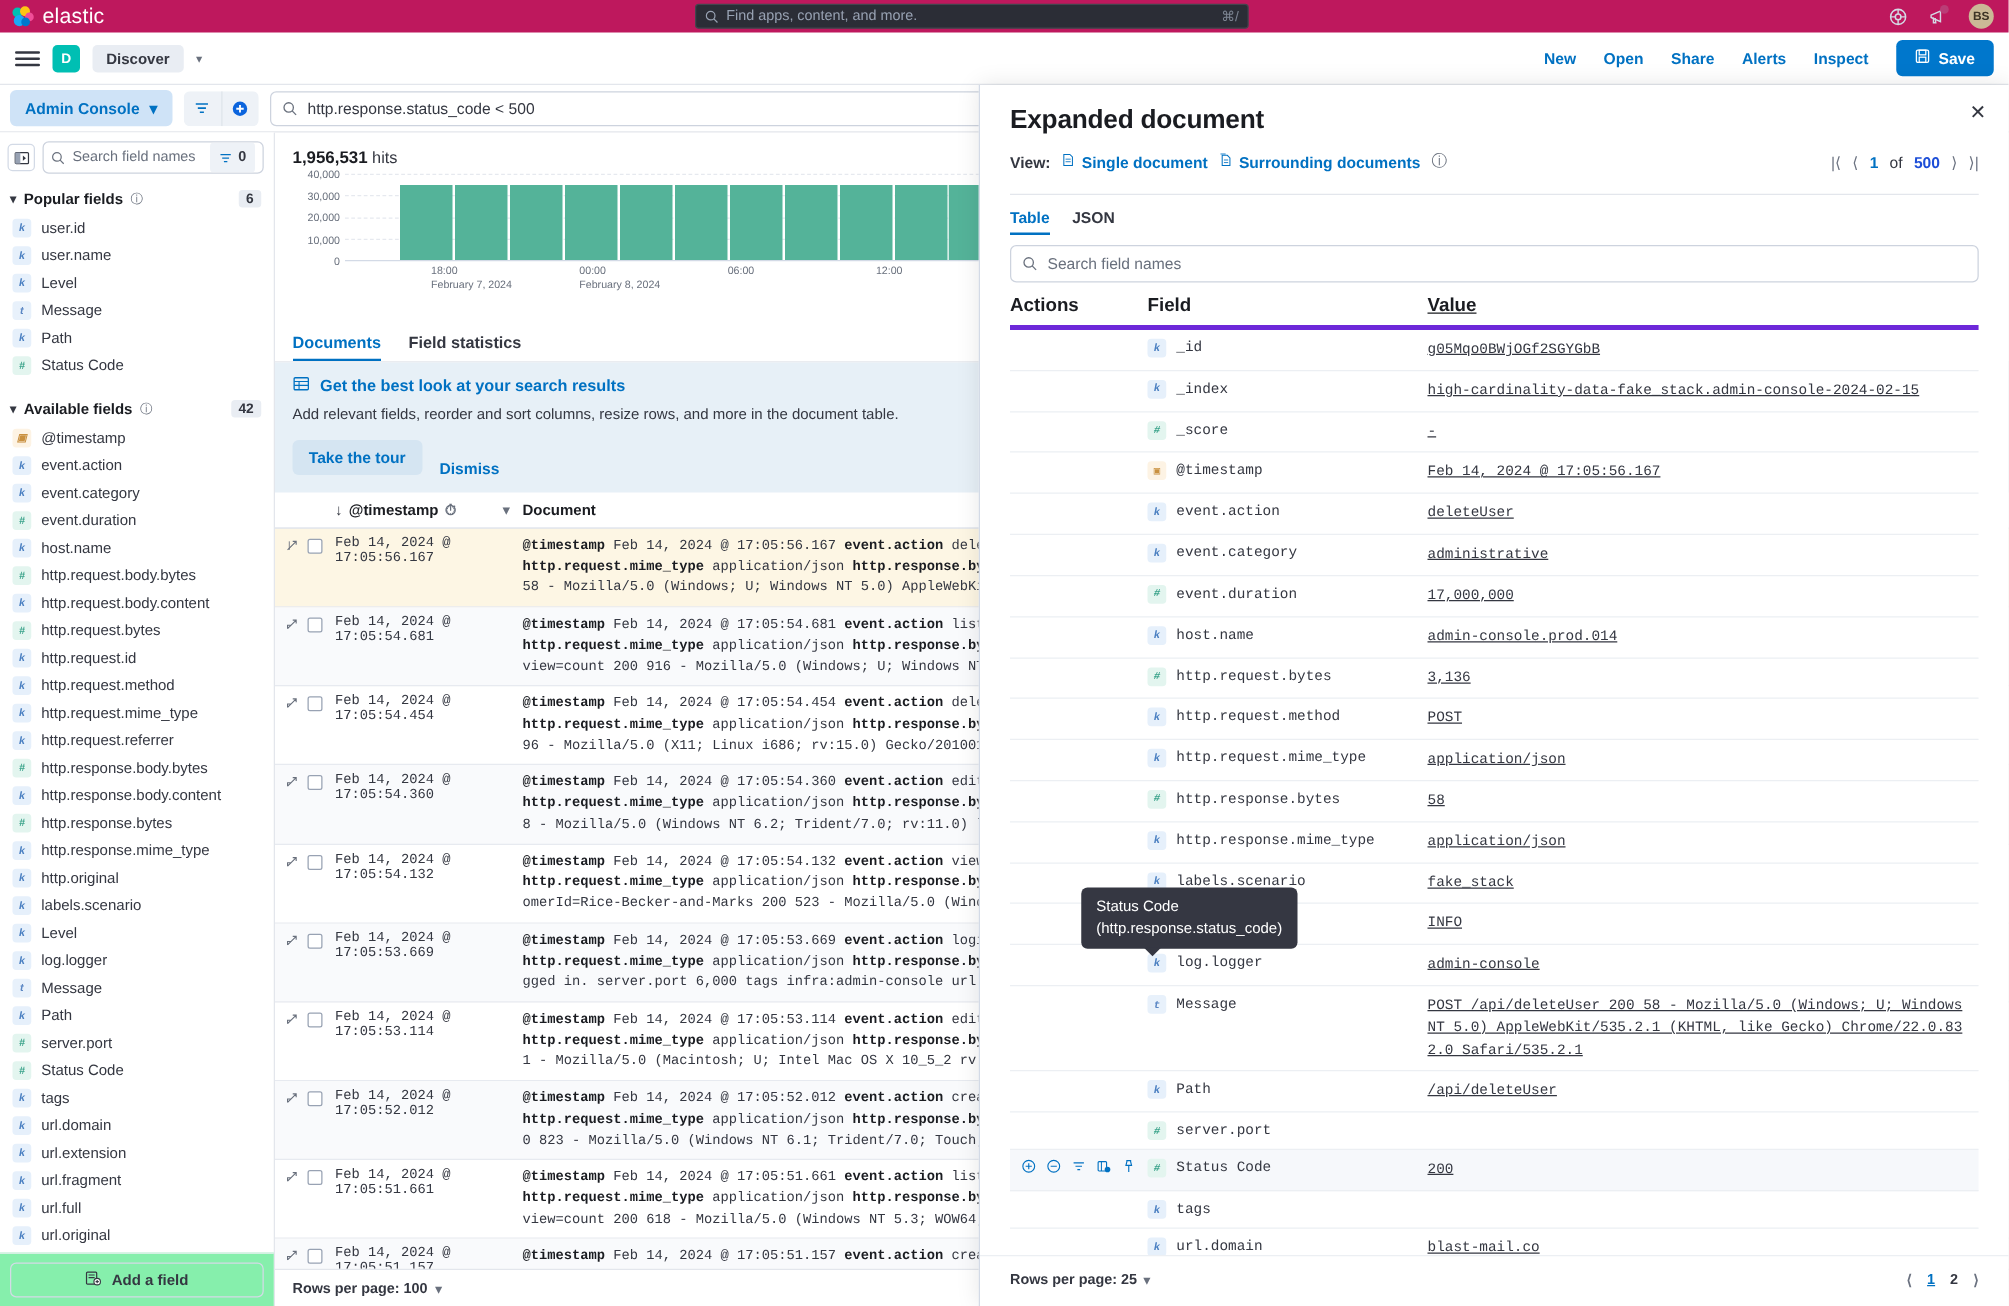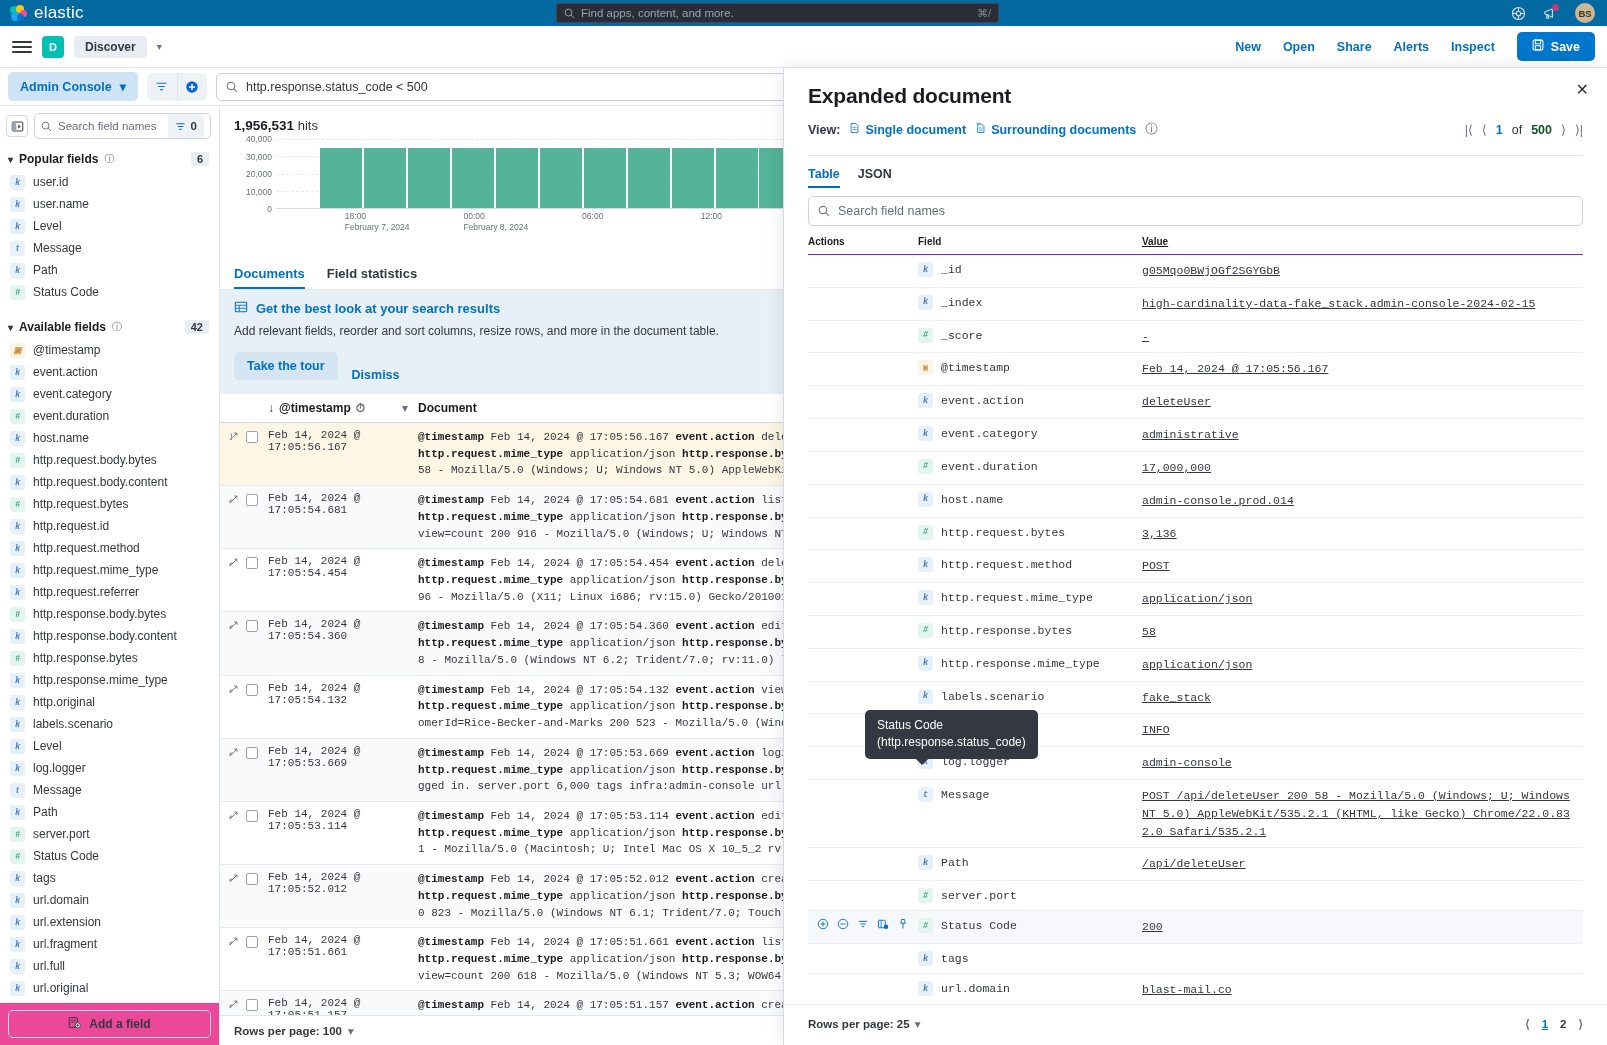--- a/index.html
+++ b/index.html
@@ -6,21 +6,21 @@
   html, body { margin:0; padding:0; }
   body {
     width:1607px; height:1045px;
     font-family: "Liberation Sans", sans-serif;
     font-size:12px; color:#343741;
     background:#fff; overflow:hidden; position:relative;
   }
 
   
   #topbar {
-    height:26px; background:#0369a1; display:flex; align-items:center;
+    height:26px; background:#be185d; display:flex; align-items:center;
     padding:0 10px; position:relative;
   }
   .elastic-logo { display:flex; align-items:center; gap:7px; }
   .logo-mark { width:17px; height:17px; position:relative; }
   .logo-mark i { position:absolute; display:block; border-radius:50%; }
   .lm1{width:8px;height:8px;background:#00bfb3;left:0;top:1px;}
   .lm2{width:8px;height:8px;background:#fec514;left:6px;top:0;}
   .lm3{width:7px;height:7px;background:#f04e98;left:10px;top:5px;}
   .lm4{width:9px;height:9px;background:#1ba9f5;left:1px;top:7px;}
   .lm5{width:7px;height:7px;background:#0077cc;left:7px;top:9px;}
@@ -118,21 +118,21 @@
   }
   .ftype {
     width:15px;height:15px;border-radius:3px;flex:0 0 auto;
     display:flex;align-items:center;justify-content:center;
     font-size:8.5px; font-weight:bold; font-style:italic;
   }
   .ft-k { background:#e6f0fb; color:#4a7fc1; }
   .ft-t { background:#e8f1fb; color:#5b87c4; }
   .ft-n { background:#e3f5ef; color:#3aa38a; }
   .ft-d { background:#fdf3e4; color:#c9903f; }
-  .addfield-wrap { position:absolute; bottom:0; left:0; right:0; padding:7px 8px; background:#ec4899; border-top:1px solid #eef1f5;}
+  .addfield-wrap { position:absolute; bottom:0; left:0; right:0; padding:7px 8px; background:#86efac; border-top:1px solid #eef1f5;}
   .addfield {
     border:1px solid #d3dae6; border-radius:5px; height:28px; display:flex;
     align-items:center; justify-content:center; gap:8px; font-size:12px;
     font-weight:bold; color:#343741; cursor:pointer;
   }
 
   
   #center { flex:1; position:relative; overflow:hidden; }
   .hits { padding:12px 0 6px 14px; font-size:13px; color:#343741; }
   .hits b { font-size:13.5px; color:#1a1c21; }
@@ -197,32 +197,32 @@
     background:#fff; border-left:1px solid #d3dae6;
     box-shadow:0 0 18px rgba(0,0,0,.10); display:flex; flex-direction:column;
   }
   .fo-head { padding:16px 24px 0 24px; }
   .fo-title { font-size:21px; font-weight:bold; color:#1a1c21; letter-spacing:-.2px;}
   .fo-viewrow { display:flex; align-items:center; gap:9px; margin-top:13px; font-size:12.5px; }
   .fo-viewrow .lbl { font-weight:bold; color:#343741; }
   .fo-link { color:#0071c2; font-weight:bold; display:flex; align-items:center; gap:5px; cursor:pointer;}
   .fo-pager { margin-left:auto; display:flex; align-items:center; gap:9px; font-size:12.5px; color:#343741; }
   .fo-pager .num { color:#0071c2; font-weight:bold; }
-  .fo-pager .tot { font-weight:bold; color:#14532d; }
+  .fo-pager .tot { font-weight:bold; color:#1d4ed8; }
   .fo-pager .arw { color:#6b7280; cursor:pointer; }
   .fo-sep { border-bottom:1px solid #e3e6ec; margin-top:17px; }
   .fo-tabs { display:flex; gap:18px; padding:11px 24px 0 24px; }
   .fo-tab { font-size:12.5px; font-weight:bold; color:#343741; padding-bottom:7px; cursor:pointer; }
   .fo-tab.active { color:#0071c2; box-shadow: inset 0 -2px 0 0 #0071c2; }
   .fo-search {
     margin:8px 24px 0 24px; height:30px; border:1px solid #cdd3de; border-radius:5px;
     display:flex; align-items:center; gap:8px; padding:0 9px; font-size:12.5px; color:#69707d;
   }
   .fo-table { margin:10px 24px 0 24px; flex:1; overflow:hidden; position:relative;}
-  .fo-thead { display:flex; font-size:10px; font-weight:bold; color:#1a1c21; padding:0 0 7px 0; border-bottom:1px solid #6d28d9;}
+  .fo-thead { display:flex; font-size:15px; font-weight:bold; color:#1a1c21; padding:0 0 7px 0; border-bottom:4px solid #6d28d9;}
   .c-act { width:110px; }
   .c-fld { width:224px; }
   .c-val { flex:1;text-decoration:underline; }
   .fo-row { display:flex; align-items:flex-start; border-bottom:1px solid #eceff3; padding:7px 0; font-size:11.5px;}
   .fo-row.sel { background:#f6f8fb; }
   .fo-row .c-act { display:flex; align-items:center; gap:8px; padding-left:9px; }
   .fo-row .c-fld { display:flex; align-items:center; gap:8px; font-family:"Liberation Mono", monospace; font-size:11.5px; color:#343741;}
   .fo-row .c-val { font-family:"Liberation Mono", monospace; font-size:11.5px; color:#343741; line-height:1.55; padding-right:8px; word-break:break-all;}
   .act-ic { cursor:pointer; display:flex; }
   .fo-foot {

